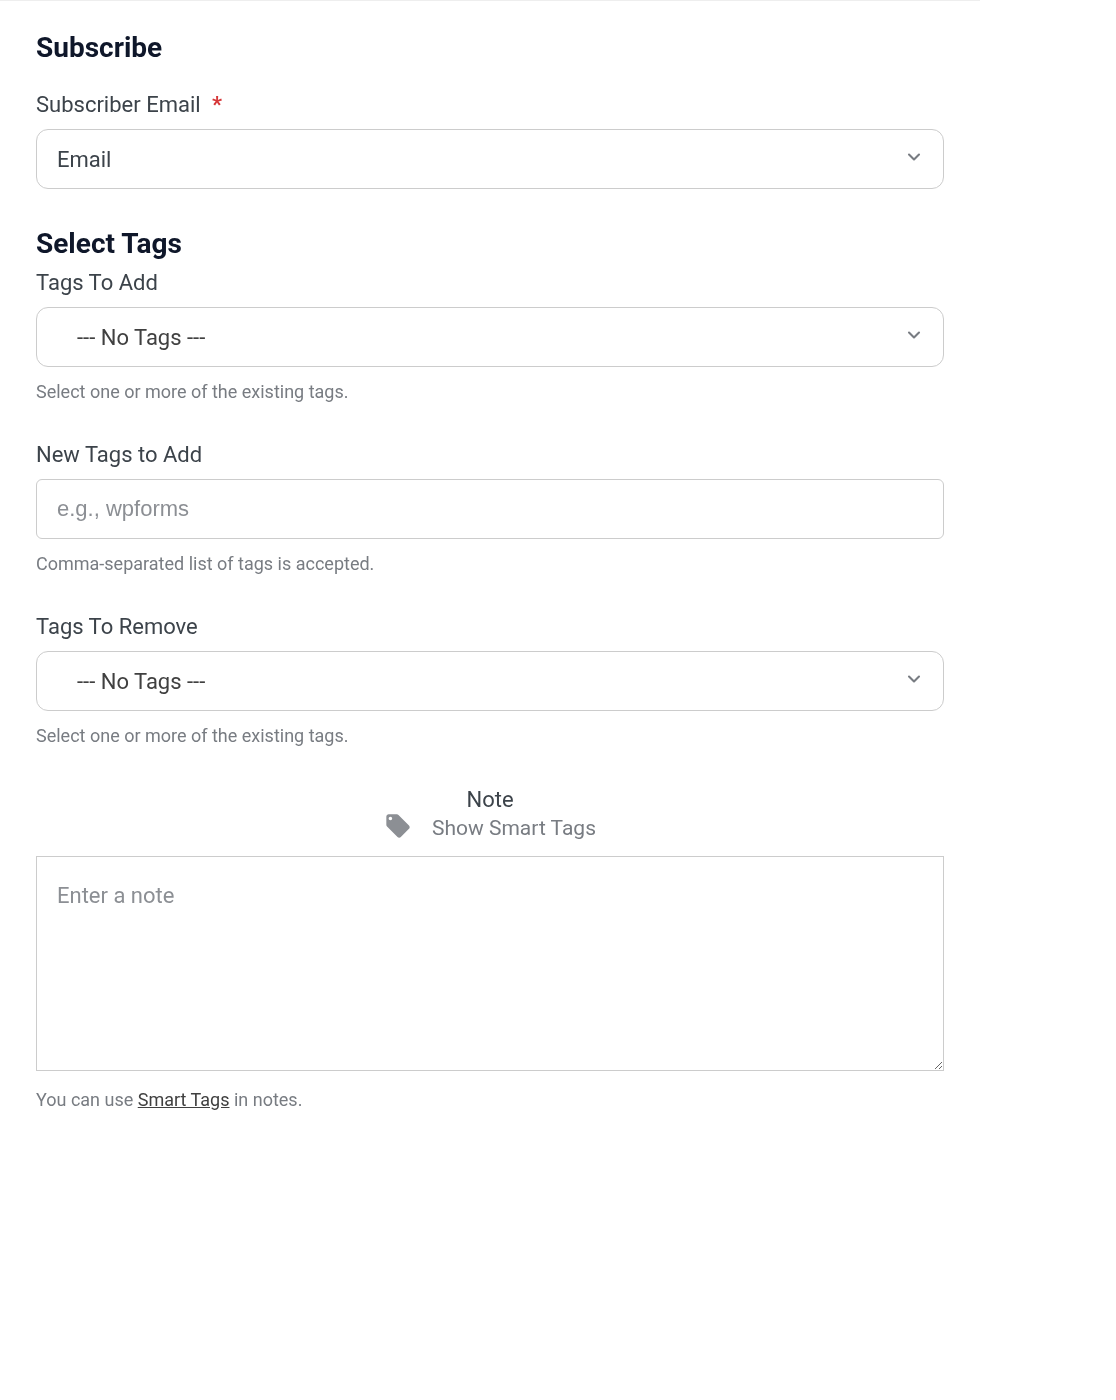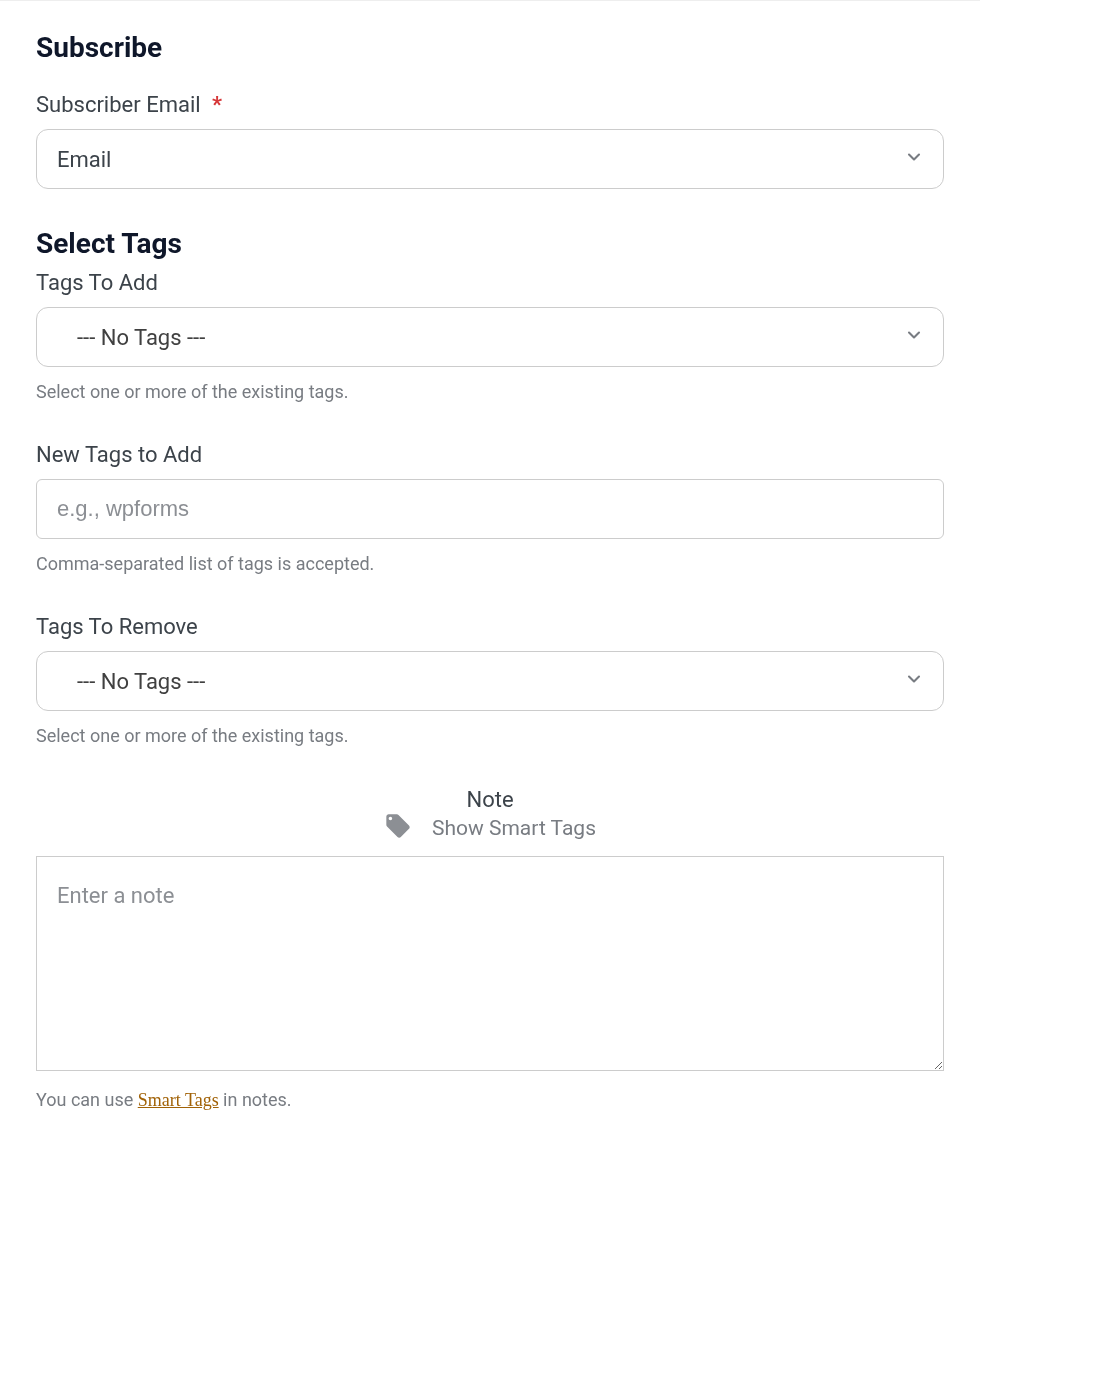--- a/index.html
+++ b/index.html
@@ -117,24 +117,23 @@
       cursor: pointer;
     }
     .smart-tags-toggle-text {
       font-size: 21px;
       color: #787c82;
     }
     .tag-icon {
       color: #8c8f94;
     }
     .link {
-      color: #a16207;
+      color: #404040;
       text-decoration: underline;
       cursor: pointer;
-      font-family: Liberation Serif, serif;
     }
     .section-heading {
       margin-bottom: 10px;
     }
   </style>
 </head>
 <body>
 
 <div class="container">
 

